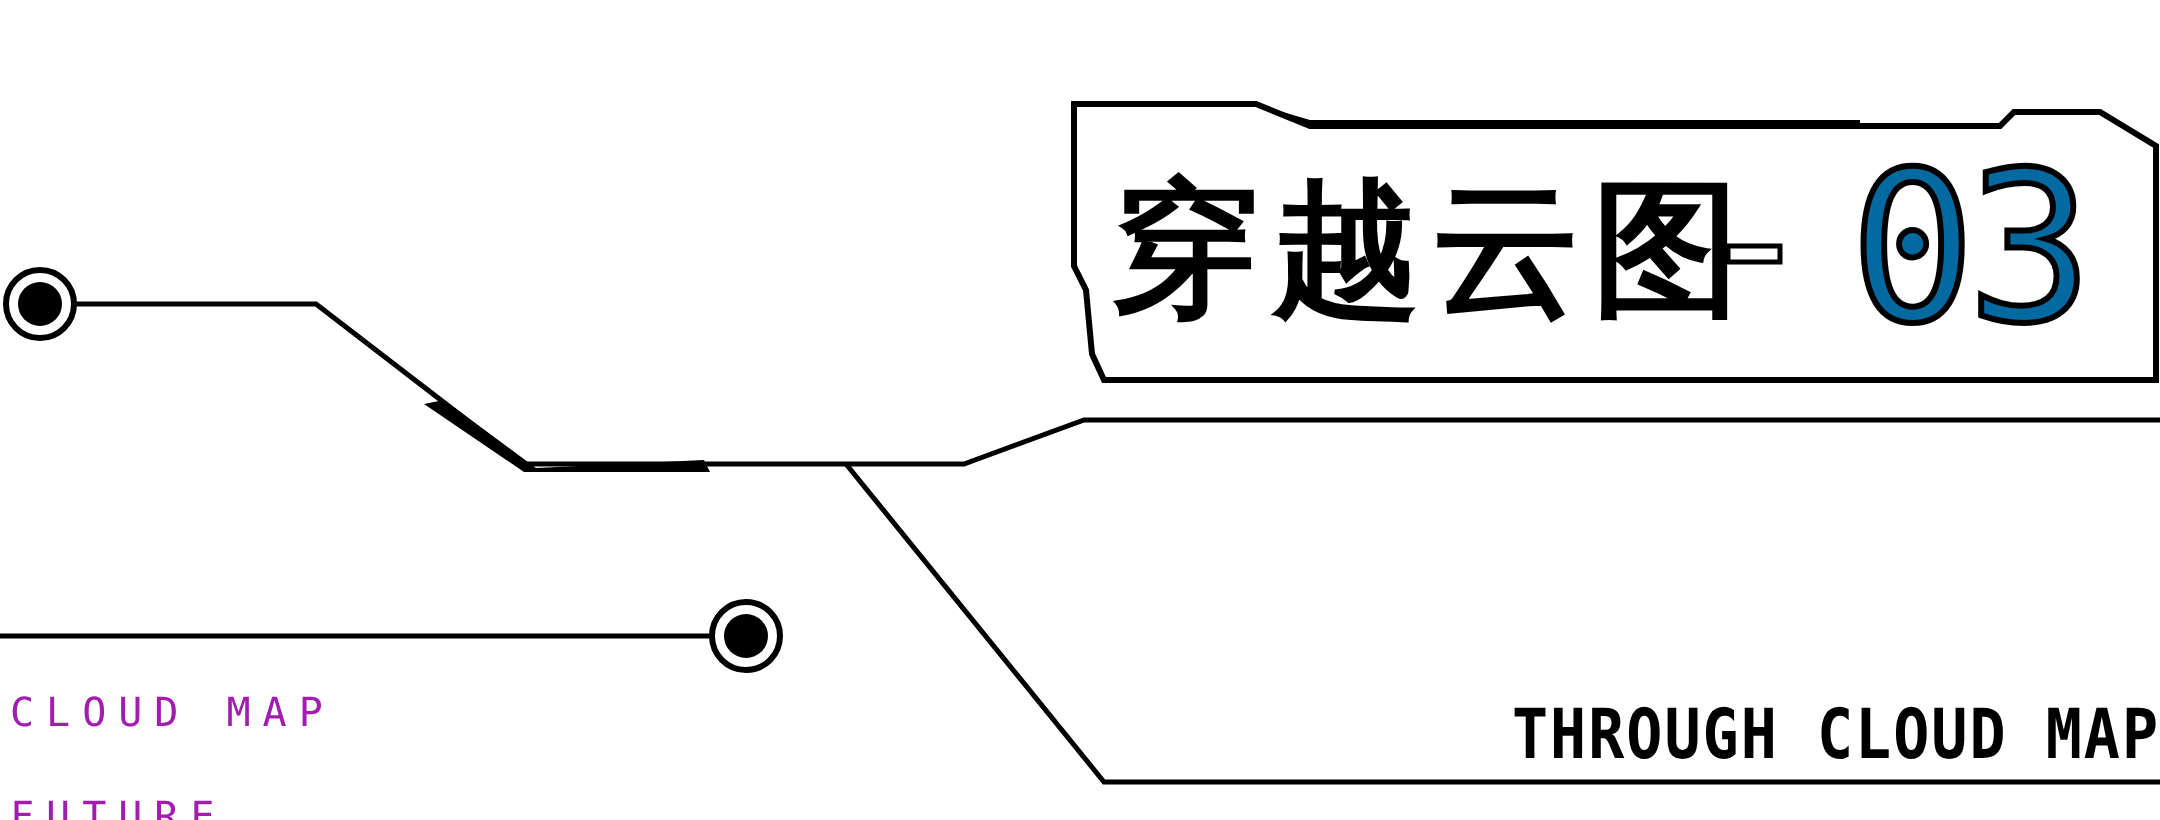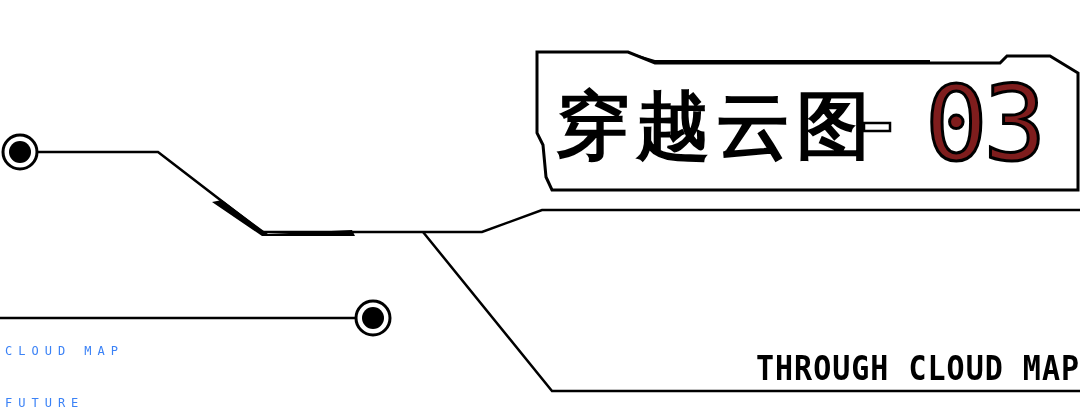--- a/index.html
+++ b/index.html
@@ -6,30 +6,30 @@
   .stage { position:relative; width:1080px; height:410px; overflow:hidden; background:#ffffff; }
   svg.lines { position:absolute; left:0; top:0; }
   .title-cn {
     position:absolute; left:556px; top:80px; height:90px;
     font-family:"DejaVu Sans", sans-serif; font-weight:bold; font-size:74px;
     line-height:90px; letter-spacing:6px; color:#000;
   }
   .title-num {
     position:absolute; left:925px; top:74px; height:100px;
     font-family:"DejaVu Sans Mono", monospace; font-size:104px; line-height:100px;
-    color:#7f1d1d; -webkit-text-stroke:3px #000; letter-spacing:-4px;
+    color:#0369a1; -webkit-text-stroke:3px #000; letter-spacing:-4px;
   }
   .pct {
     position:absolute; left:0px; top:243px;
     font-family:"DejaVu Sans", sans-serif; font-size:52px; line-height:60px; color:#000;
   }
   .pct sup { font-size:26px; vertical-align:top; position:relative; top:4px; margin-left:2px; }
   .label-small {
     position:absolute; left:5px;
-    font-family:"DejaVu Sans Mono", monospace; font-size:12px; letter-spacing:6px; color:#3b82f6;text-align:center;
+    font-family:"DejaVu Sans Mono", monospace; font-size:20px; letter-spacing:6px; color:#a21caf;text-align:center;
   }
   .eng {
     position:absolute; right:0px; top:348px;
     font-family:"DejaVu Sans Mono", monospace; font-weight:bold; font-size:30px;
     letter-spacing:1px; color:#000; transform:scaleY(1.15); transform-origin:left top;
   }
 </style>
 </head>
 <body>
 

